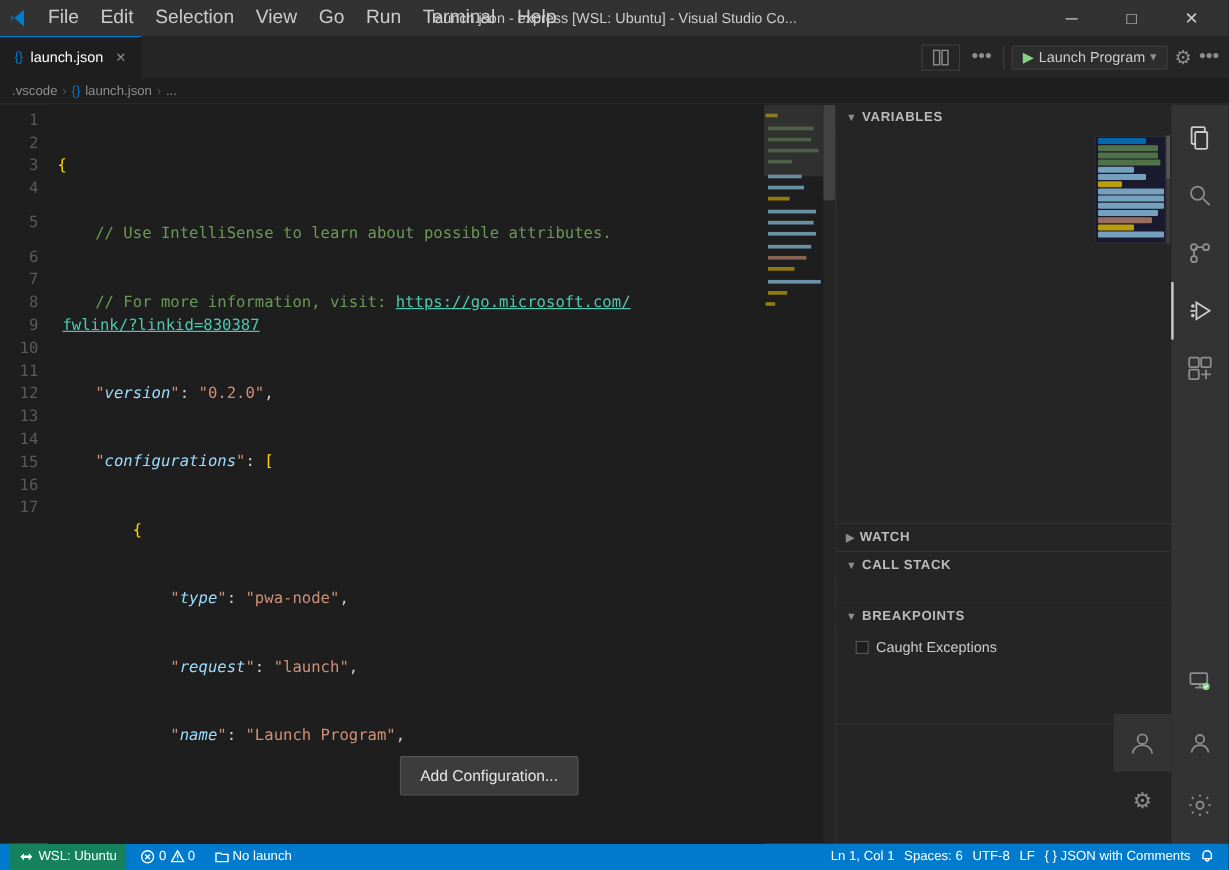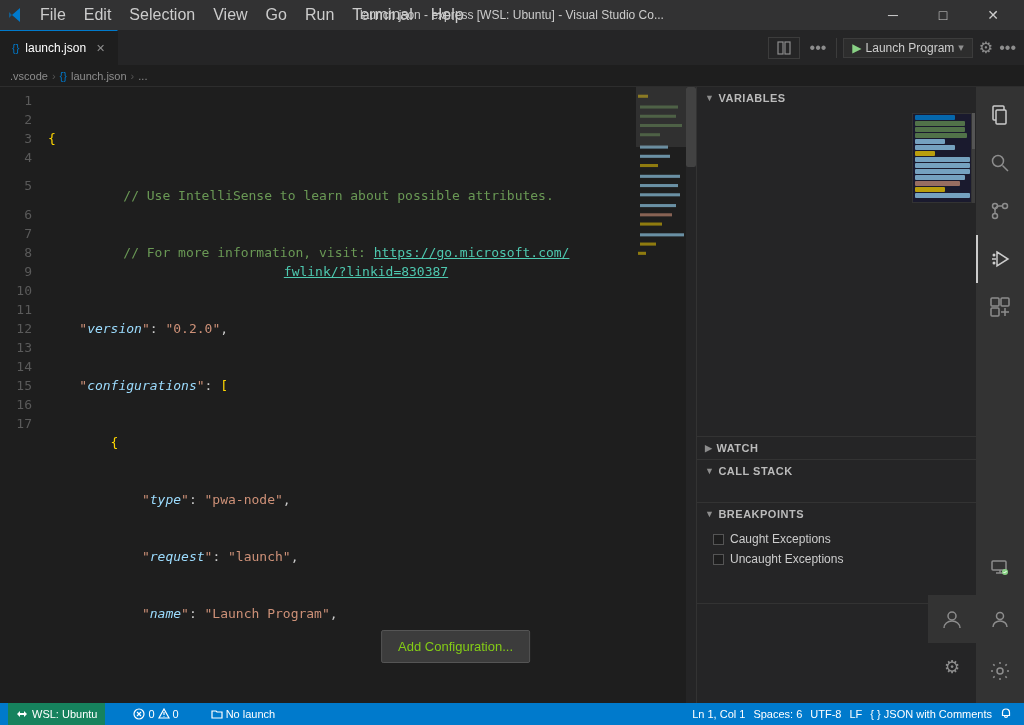--- a/index.html
+++ b/index.html
@@ -177,21 +177,21 @@
       padding-top: 4px;
       padding-left: 8px;
       white-space: pre;
       overflow: auto;
       position: relative;
     }
 
     .code-line { display: flex; align-items: center; min-height: 19px; }
 
     
-    .c-comment { color: #6a9955; margin-left: 44px; }
+    .c-comment { color: #6a9955; }
     .c-string { color: #ce9178; }
     .c-key { color: #9cdcfe; font-style: italic; }
     .c-value-str { color: #ce9178; }
     .c-bracket { color: #ffd700; }
     .c-punc { color: #cccccc; }
 
     
     .minimap {
       width: 50px;
       background: #1e1e1e;
@@ -208,28 +208,27 @@
       background: rgba(121,121,121,0.2);
     }
 
     
     .add-config-btn {
       position: absolute;
       bottom: 40px;
       left: 50%;
       transform: translateX(-10%);
       background: #3c3c3c;
-      color: #84cc16;
+      color: #e5e5e5;
       border: 1px solid #555;
       padding: 8px 16px;
       font-size: 13px;
       cursor: pointer;
       border-radius: 2px;
       white-space: nowrap;
-      margin-left: 48px;
     }
 
     
     .debug-panel {
       width: 280px;
       background: #252526;
       display: flex;
       flex-direction: column;
       flex-shrink: 0;
       border-left: 1px solid #333;
@@ -313,21 +312,21 @@
       flex-shrink: 0;
     }
 
     
     .status-bar {
       height: 22px;
       background: #007acc;
       display: flex;
       align-items: center;
       padding: 0 8px;
-      gap: 24px;
+      gap: 8px;
       flex-shrink: 0;
       color: #ffffff;
       font-size: 11px;
     }
     .status-item {
       display: flex;
       align-items: center;
       gap: 3px;
       padding: 0 4px;
       cursor: pointer;
@@ -482,24 +481,20 @@
     <div class="debug-section breakpoints-section">
       <div class="debug-section-header">
         <span class="chevron">▼</span>
         <span>BREAKPOINTS</span>
       </div>
       <div class="debug-section-content">
         <div class="breakpoint-item">
           <div class="checkbox"></div>
           <span>Caught Exceptions</span>
         </div>
-        <div class="breakpoint-item">
-          <div class="checkbox"></div>
-          <span>Uncaught Exceptions</span>
-        </div>
       </div>
     </div>
 
     <div style="flex:1; position:relative;">
 
       <div style="position:absolute; bottom:60px; right:0; width:48px; height:48px; display:flex; align-items:center; justify-content:center; background:#333; cursor:pointer;">
         <svg width="22" height="22" viewBox="0 0 22 22">
           <circle cx="11" cy="8" r="4" fill="none" stroke="#8d8d8d" stroke-width="1.5"></circle>
           <path d="M3 20c0-4 3.6-7 8-7s8 3 8 7" fill="none" stroke="#8d8d8d" stroke-width="1.5"></path>
         </svg>
@@ -529,21 +524,21 @@
         <div>13</div>
         <div>14</div>
         <div>15</div>
         <div>16</div>
         <div>17</div>
       </div>
 
       <div class="code-content">
         <div class="code-line"><span style="color:#ffd700;">{</span></div>
         <div class="code-line"><span class="c-comment">    // Use IntelliSense to learn about possible attributes.</span></div>
-        <div class="code-line" style="flex-wrap:wrap; height:38px; align-items:flex-start; padding-top:0;text-align:center;">
+        <div class="code-line" style="flex-wrap:wrap; height:38px; align-items:flex-start; padding-top:0;">
           <span class="c-comment" style="white-space:pre;">    // For more information, visit: <span style="color:#4ec9b0; text-decoration:underline;">https://go.microsoft.com/</span></span>
           <div style="width:100%; padding-left:4px;"><span class="c-comment"><span style="color:#4ec9b0; text-decoration:underline;">fwlink/?linkid=830387</span></span></div>
         </div>
         <div class="code-line"><span><span class="c-string">    "</span><span class="c-key">version</span><span class="c-string">"</span><span class="c-punc">: </span><span class="c-value-str">"0.2.0"</span><span class="c-punc">,</span></span></div>
         <div class="code-line"><span><span class="c-string">    "</span><span class="c-key">configurations</span><span class="c-string">"</span><span class="c-punc">: </span><span class="c-bracket">[</span></span></div>
         <div class="code-line"><span><span class="c-bracket">        {</span></span></div>
         <div class="code-line"><span><span class="c-string">            "</span><span class="c-key">type</span><span class="c-string">"</span><span class="c-punc">: </span><span class="c-value-str">"pwa-node"</span><span class="c-punc">,</span></span></div>
         <div class="code-line"><span><span class="c-string">            "</span><span class="c-key">request</span><span class="c-string">"</span><span class="c-punc">: </span><span class="c-value-str">"launch"</span><span class="c-punc">,</span></span></div>
         <div class="code-line"><span><span class="c-string">            "</span><span class="c-key">name</span><span class="c-string">"</span><span class="c-punc">: </span><span class="c-value-str">"Launch Program"</span><span class="c-punc">,</span></span></div>
         

